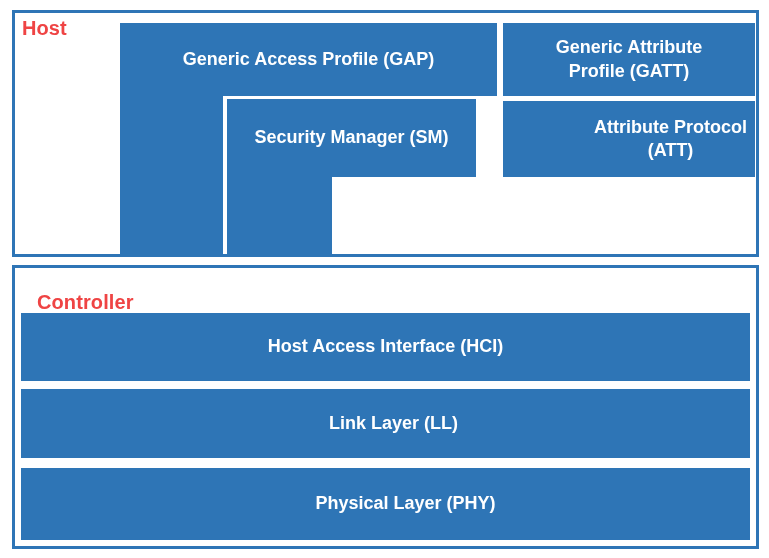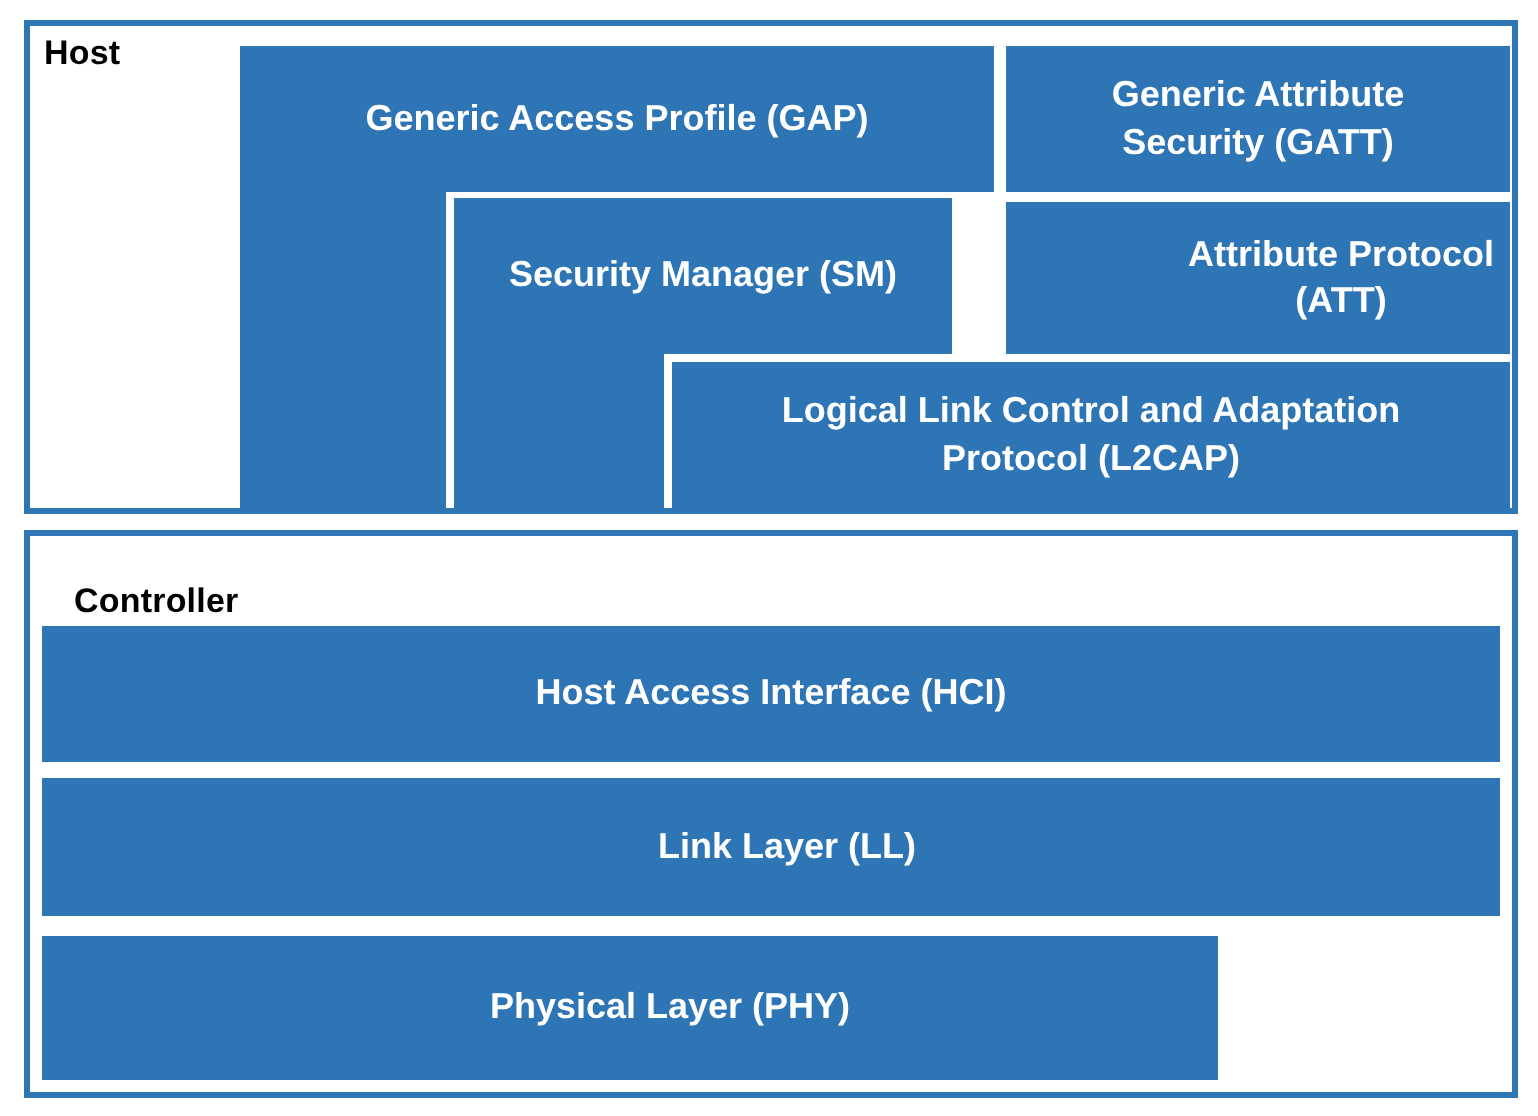--- a/index.html
+++ b/index.html
@@ -26,23 +26,23 @@
     position: absolute;
     box-sizing: border-box;
     border: 3px solid #2E75B6;
     background: #ffffff;
   }
   #host-group   { left: 12px;  top: 10px;  width: 747px; height: 247px; }
   #controller-group { left: 12px; top: 265px; width: 747px; height: 284px; }
 
   .group-label {
     position: absolute;
-    color: #000000;
+    color: #ef4444;
     font-weight: bold;
-    font-size: 17px;
+    font-size: 20px;
     letter-spacing: 0.1px;
     white-space: nowrap;
   }
   #host-label { left: 22px; top: 17px; }
   #controller-label { left: 22px; top: 12px; margin-top: 11px; }
 
   
   .block {
     position: absolute;
     box-sizing: border-box;
@@ -65,21 +65,21 @@
   #block-att   { left: 503px; top: 101px; width: 252px; height: 76px; justify-content: flex-end;  }
   #block-l2cap { left: 336px; top: 181px; width: 419px; height: 73px;  }
 
   
   #block-gap-wide { left: 120px; top: 23px; width: 377px; height: 73px; }
   #block-sm-wide  { left: 227px; top: 99px; width: 249px; height: 78px; }
 
   
   #block-hci { left: 21px; top: 313px; width: 729px; height: 68px; }
   #block-ll  { left: 21px; top: 389px; width: 729px; height: 69px; padding-left: 24px; }
-  #block-phy { left: 21px; top: 468px; width: 588px; height: 72px; padding-left: 48px; }
+  #block-phy { left: 21px; top: 468px; width: 729px; height: 72px; padding-left: 48px; }
 
   .block-label { display: block; white-space: pre-line; }
 </style>
 </head>
 <body>
 
 <div id="diagram">
 
   <div class="group" id="host-group"></div>
   <div class="group-label" id="host-label">Host</div>
@@ -87,40 +87,36 @@
   <div class="block" id="block-gap">
     <span class="block-label"></span>
   </div>
 
   <div class="block" id="block-gap-wide">
     <span class="block-label">Generic Access Profile (GAP)</span>
   </div>
 
   <div class="block" id="block-gatt">
     <span class="block-label">Generic Attribute
-Security (GATT)</span>
+Profile (GATT)</span>
   </div>
 
   <div class="block" id="block-sm">
     <span class="block-label"></span>
   </div>
 
   <div class="block" id="block-sm-wide">
     <span class="block-label">Security Manager (SM)</span>
   </div>
 
   <div class="block" id="block-att">
     <span class="block-label">Attribute Protocol
 (ATT)</span>
   </div>
 
-  <div class="block" id="block-l2cap">
-    <span class="block-label">Logical Link Control and Adaptation
-Protocol (L2CAP)</span>
-  </div>
 
   <div class="group" id="controller-group">
     <div class="group-label" id="controller-label">Controller</div>
   </div>
 
   <div class="block" id="block-hci">
     <span class="block-label">Host Access Interface (HCI)</span>
   </div>
 
   <div class="block" id="block-ll">

